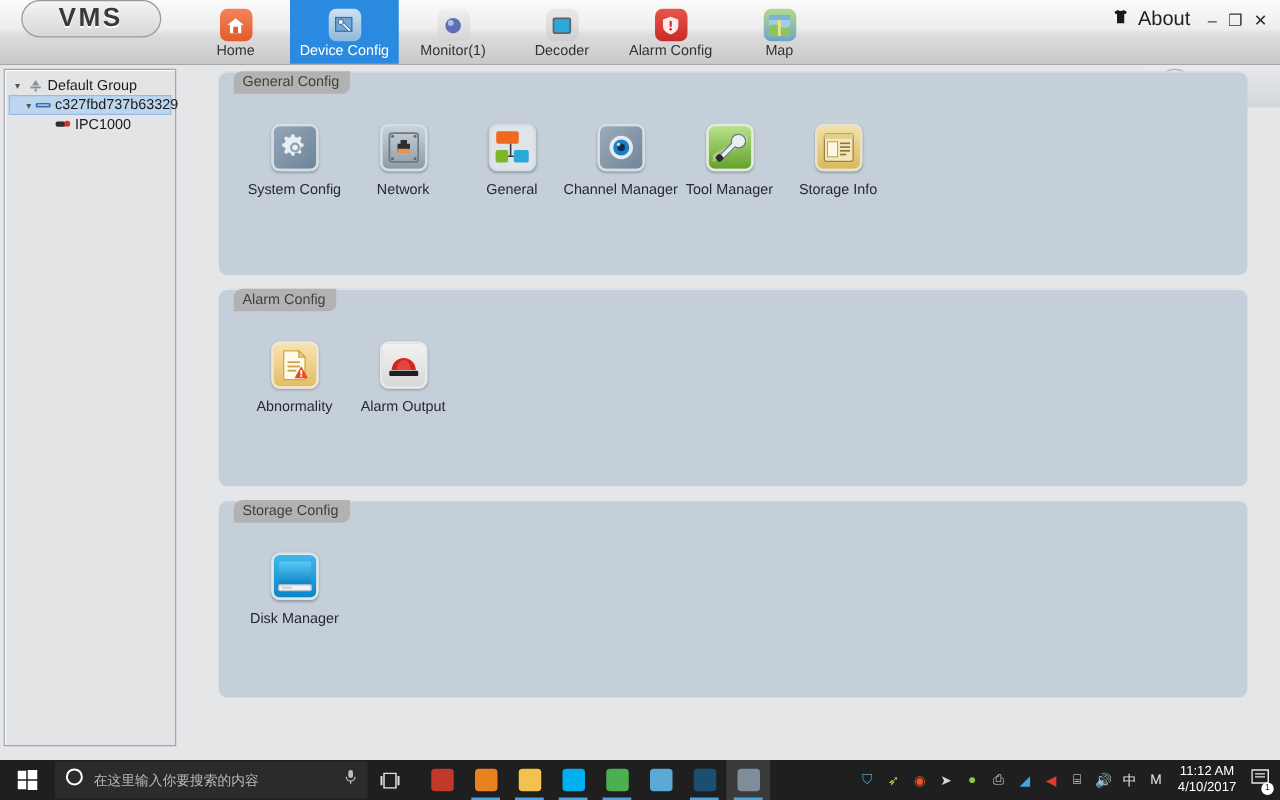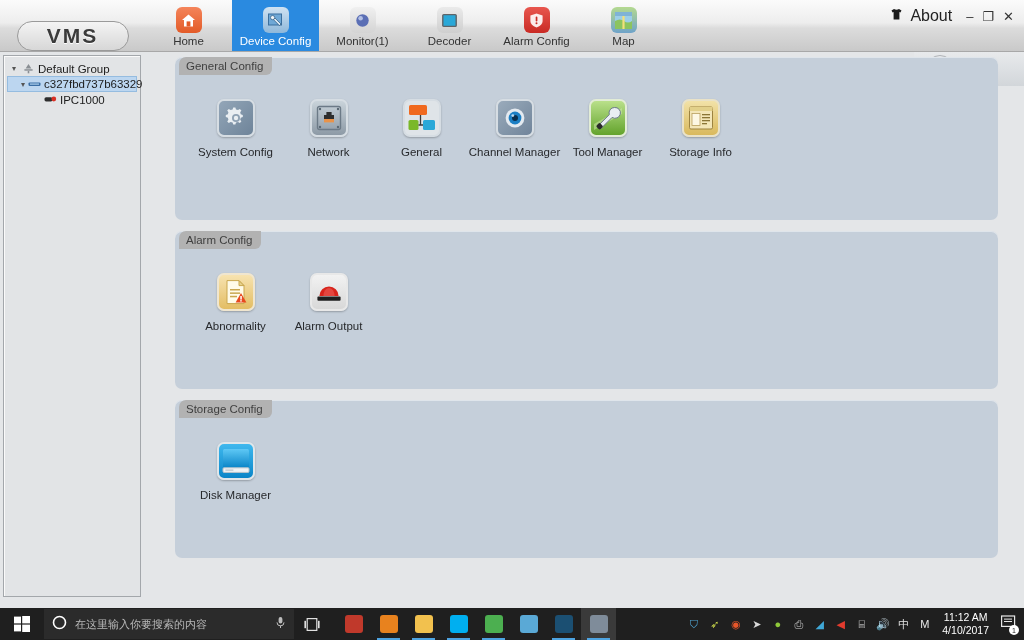--- a/index.html
+++ b/index.html
@@ -12,21 +12,21 @@
   }
 
   
   .toolbar {
     height: 52px; width: 100%;
     background: linear-gradient(to bottom, #fbfbfb 0%, #ededed 45%, #dcdcdc 55%, #c9c9c9 100%);
     border-bottom: 1px solid #a8a8a8;
     display: flex; align-items: stretch;
     position: relative;
   }
-  .logo-wrap { width: 145px; display: flex; align-items: flex-end; justify-content: center; }
+  .logo-wrap { width: 145px; display: flex; align-items: flex-start; justify-content: center; }
   .logo {
     width: 112px; height: 30px;
     border: 1px solid #9a9a9a; border-radius: 15px;
     background: linear-gradient(to bottom, #f4f4f4, #d7d7d7);
     display: flex; align-items: center; justify-content: center;
     font-size: 21px; font-weight: bold; color: #3a3a3a;
     letter-spacing: 2px;
     text-shadow: 0 1px 0 #fff;
   }
   .navs { display: flex; align-items: stretch; }
@@ -78,26 +78,26 @@
   .tico { width: 13px; height: 11px; display: flex; align-items: center; justify-content: center; }
 
   .content { position: absolute; left: 175px; top: 5px; right: 26px; bottom: 0; }
 
   .panel {
     background: #c5cfda; border-radius: 7px;
     position: relative; margin-bottom: 11px;
     box-shadow: inset 0 1px 0 rgba(255,255,255,.45);
   }
   .panel-hd {
-    position: absolute; top: 0; left: 4px;
+    position: absolute; top: 0; left: 12px;
     background: #b2b2b2; color: #3f3f3f;
     font-size: 11.5px; padding: 3px 9px 3px 7px;
     border-radius: 7px 0 6px 0;
   }
-  .tiles { display: flex; padding: 42px 0 0 18px; gap: 8px; }
+  .tiles { display: flex; padding: 42px 0 0 18px; gap: 2px; }
   .tile {
     width: 85px; display: flex; flex-direction: column;
     align-items: center; gap: 9px; cursor: pointer;
   }
   .tile-ico { width: 38px; height: 38px; border-radius: 7px; position: relative;
               display: flex; align-items: center; justify-content: center;
               box-shadow: 0 1px 2px rgba(0,0,0,.25); }
   .tile-lb { font-size: 11.5px; color: #27292c; white-space: nowrap; }
 
   .t-sys { background: linear-gradient(135deg, #93a6b8, #6e8499); border: 2px solid #d6dde3; }

